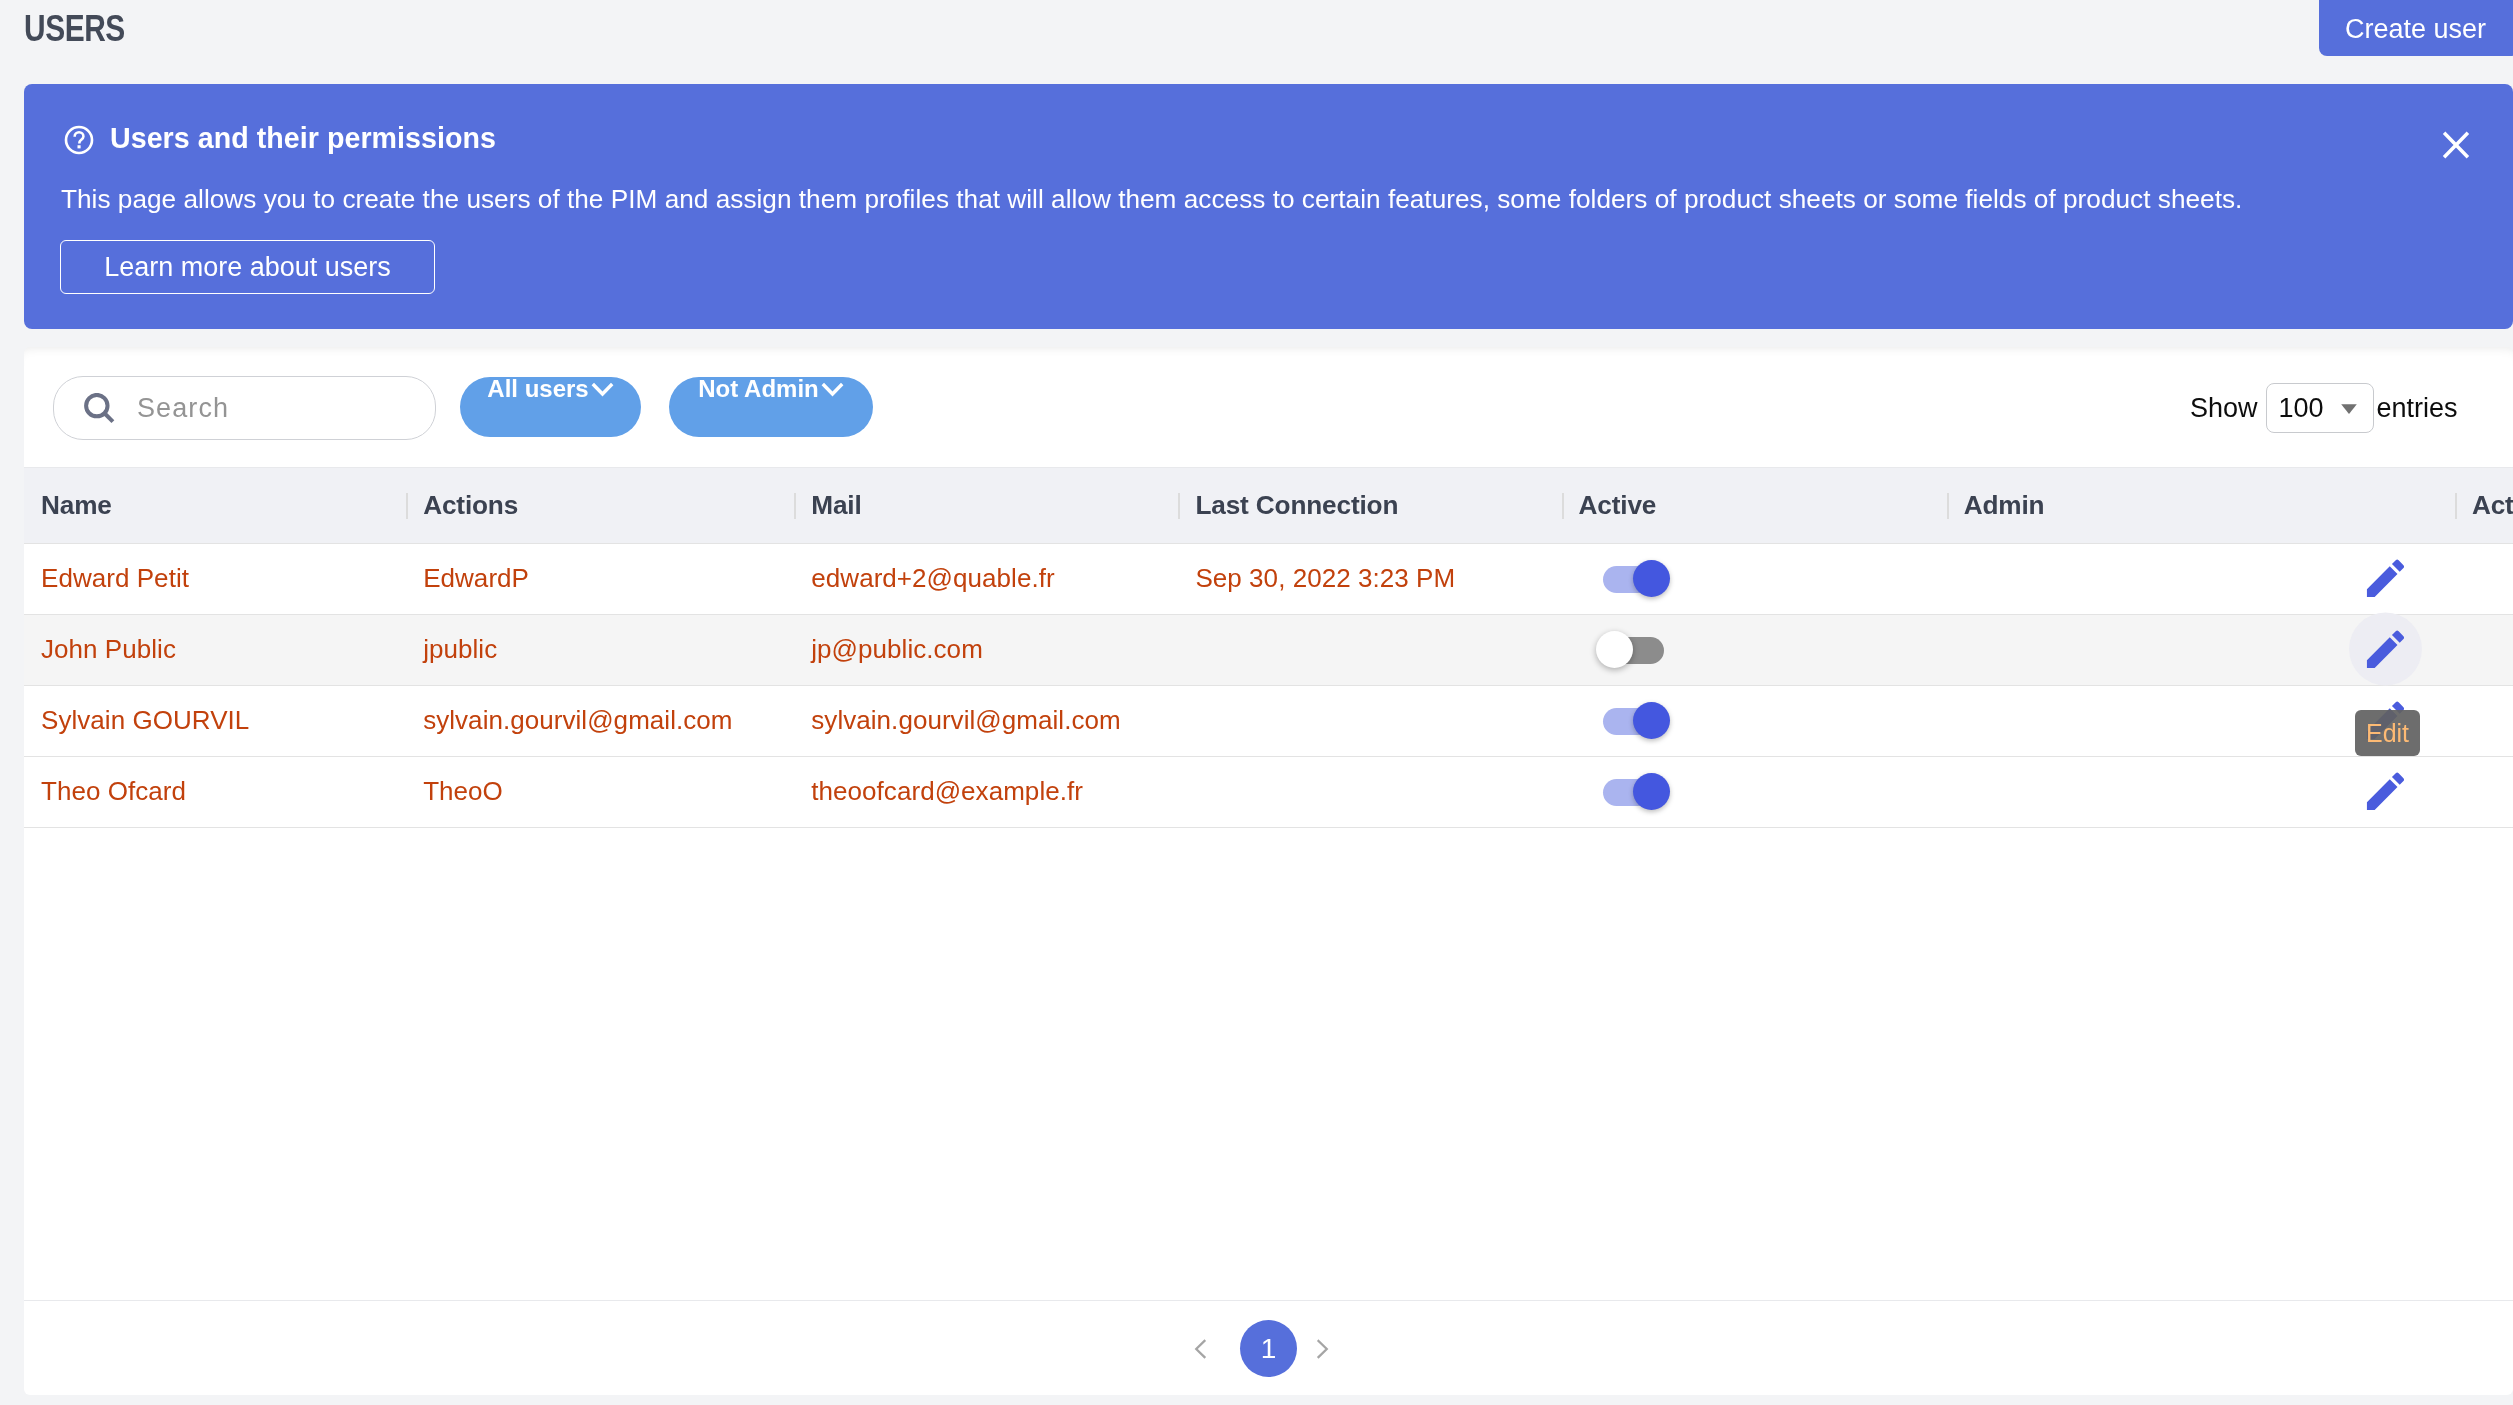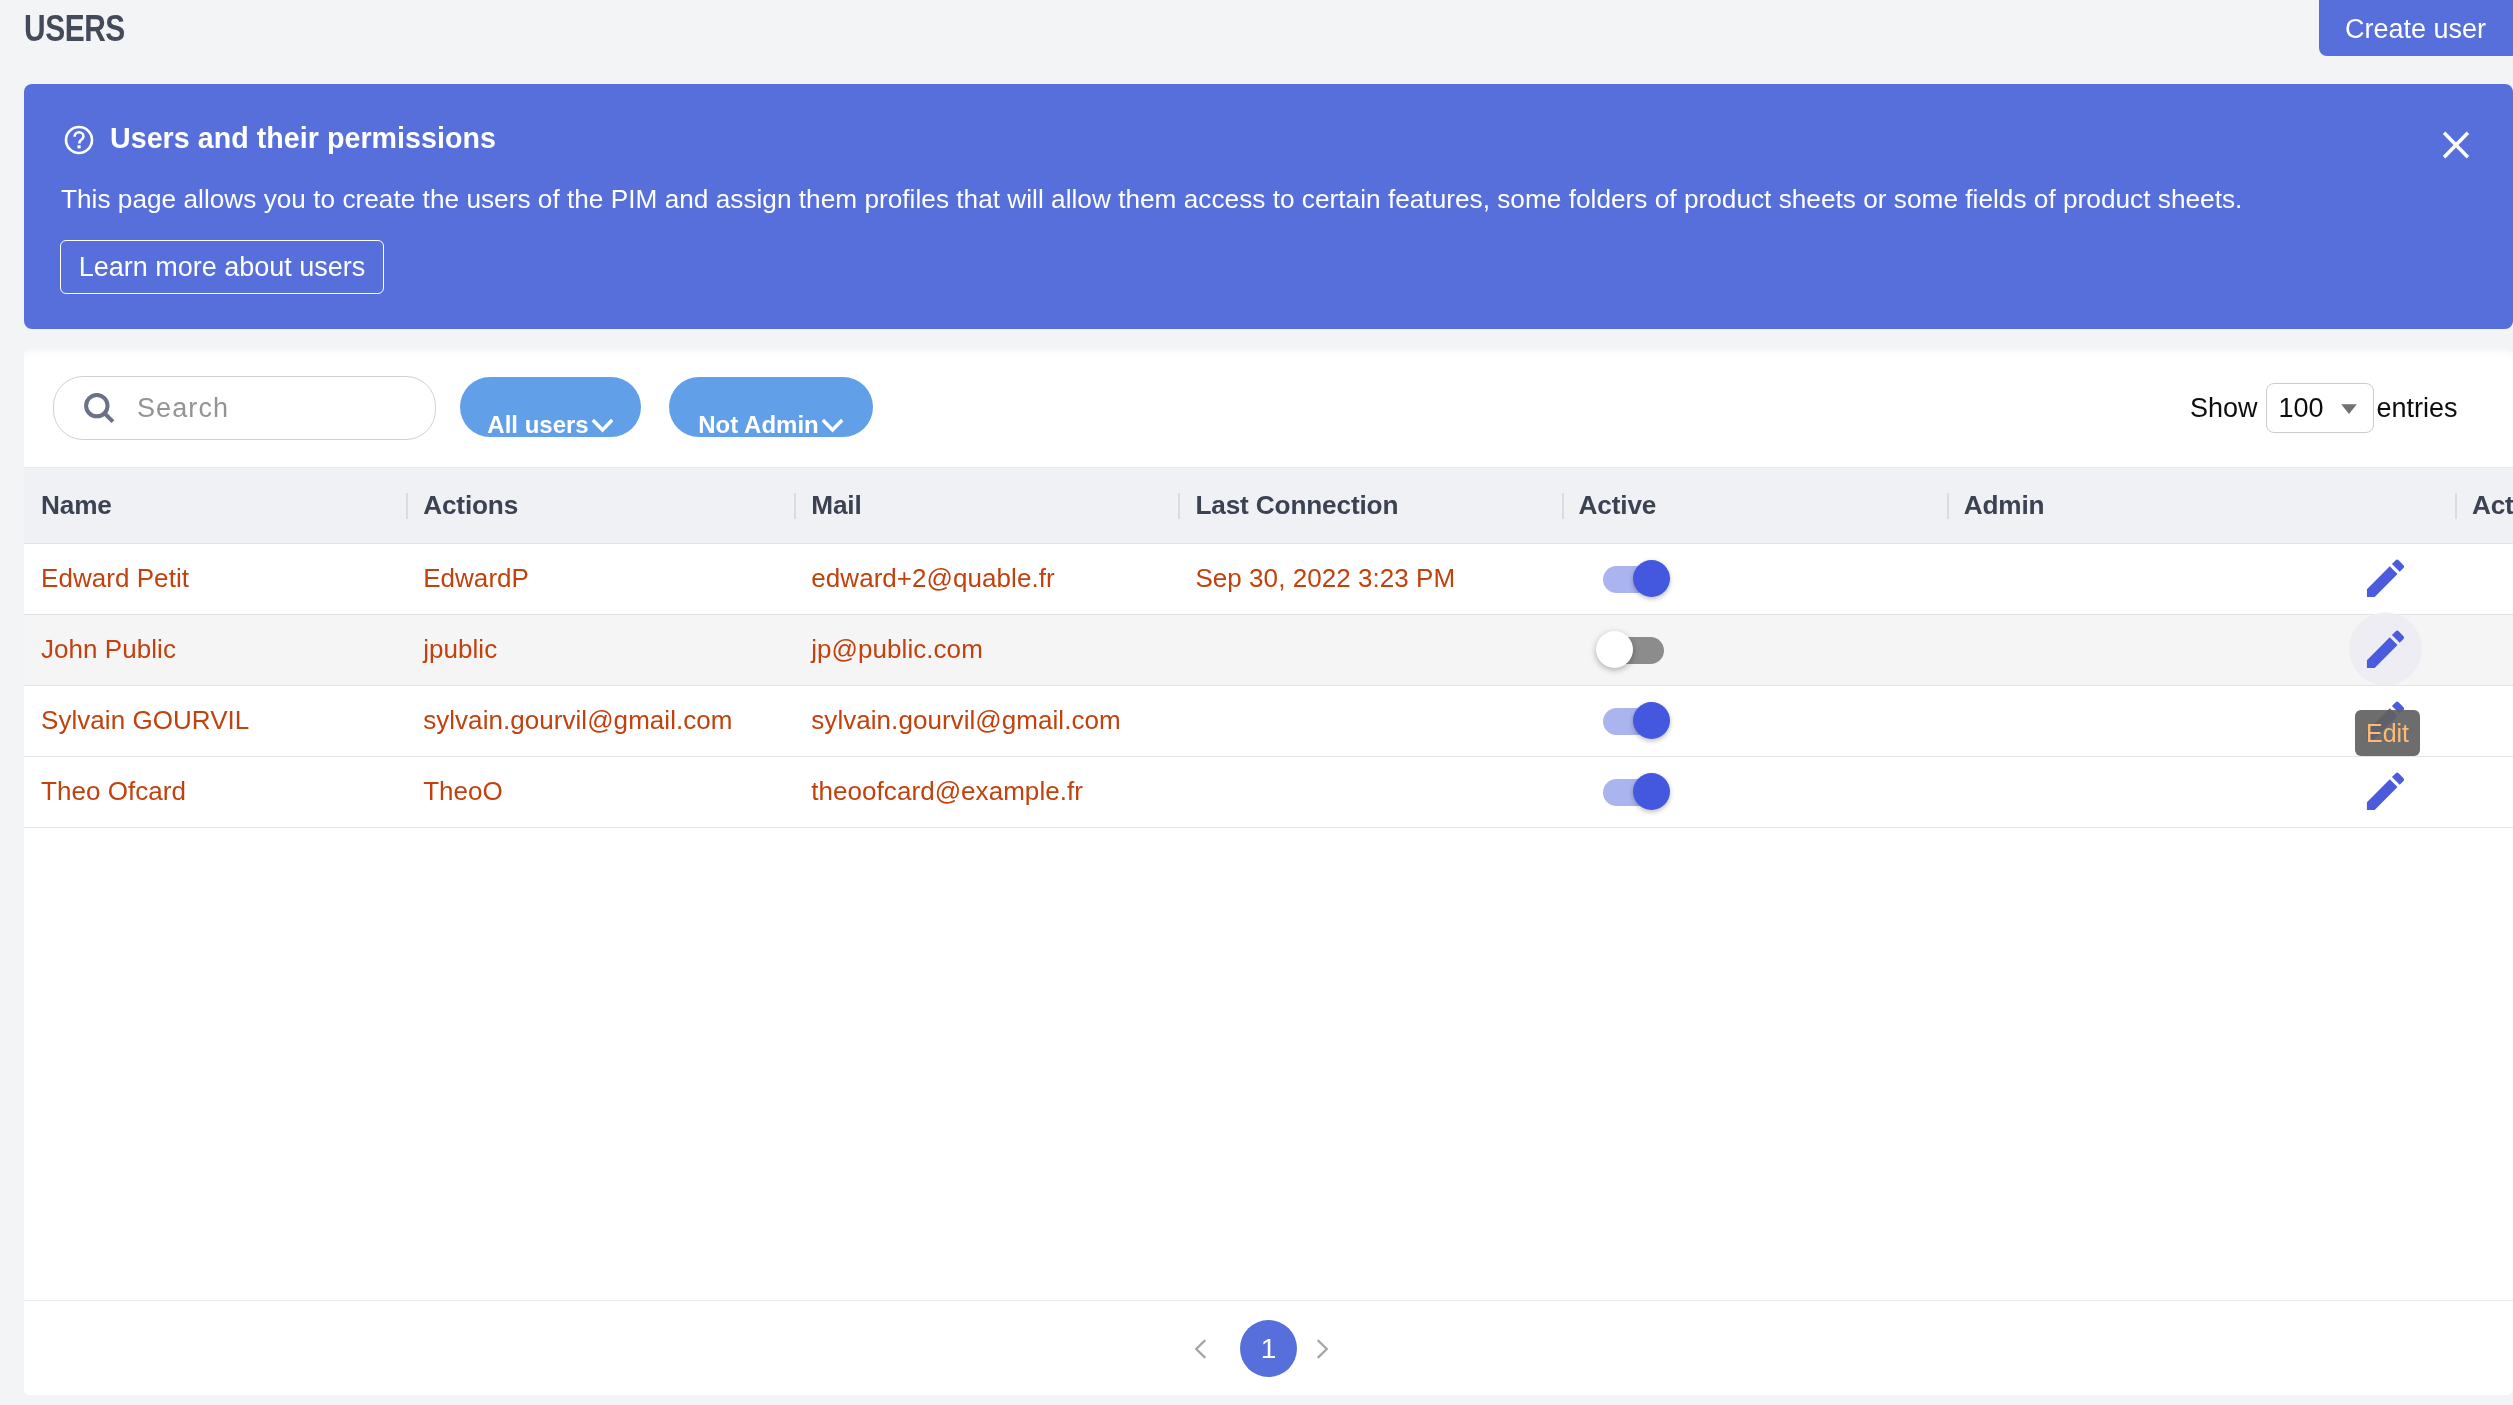--- a/index.html
+++ b/index.html
@@ -39,21 +39,21 @@
     position:absolute; left:24px; top:84px; width:2489px; height:245px;
     background:#566fdb; border-radius:8px; color:#fff;
   }
   .banner-icon { position:absolute; left:40px; top:41px; width:30px; height:30px; display:block; }
   .banner-title { position:absolute; left:86px; top:40px; font-size:28.6px; font-weight:700;
                   letter-spacing:0.05px; line-height:1; }
   .banner-text { position:absolute; left:37px; top:102px; font-size:26.2px; font-weight:400;
                  letter-spacing:0.02px; line-height:1; }
   .banner-btn {
     position:absolute; left:36px; top:156px; height:54px;
-    display:flex; align-items:center; justify-content:center; width:324px;
+    display:flex; align-items:center; justify-content:center; width:375px;
     border:1.5px solid #fff; border-radius:6px; background:transparent;
     color:#fff; font-family:"Liberation Sans", sans-serif; font-size:27px; cursor:pointer;
     padding:16px; line-height:1;
   }
   .banner-close { position:absolute; left:2411px; top:40px; width:44px; height:44px; cursor:pointer; display:block; }
 
   
   .card {
     position:absolute; left:24px; top:347px; width:2489px; height:1048px;
     background:#fff; border-radius:6px; overflow:hidden;
@@ -69,21 +69,21 @@
   .search-input {
     border:none; outline:none; background:transparent;
     font-family:"Liberation Sans", sans-serif; font-size:27px; letter-spacing:1.1px;
     color:#3c4250; margin-left:20px; width:250px;
   }
   .search-input::placeholder { color:#949494; }
   .pill {
     position:absolute; top:30px; height:60px; border:none; border-radius:30px;
     background:#61a0e8; color:#fff;
     font-family:"Liberation Sans", sans-serif; font-size:24px; font-weight:700;
-    display:flex; align-items:flex-end; justify-content:center; gap:2px; padding:0; cursor:pointer;
+    display:flex; align-items:flex-start; justify-content:center; gap:2px; padding:0; cursor:pointer;
     line-height:1;
   }
   .pill-1 { left:436px; width:181px; }
   .pill-2 { left:645px; width:204px; }
   td[data-name="actions-cell"] { position:relative; padding:0; }
   .edit-btn { position:absolute; left:-106px; top:calc(50% - 1px); transform:translateY(-50%);
      display:inline-flex; align-items:center; justify-content:center;
      width:73px; height:73px; border-radius:50%; cursor:pointer; }
   .edit-btn.hovered { background:#ededf3; }
   .entries { position:absolute; left:2166px; top:36px; display:flex; align-items:center; }

